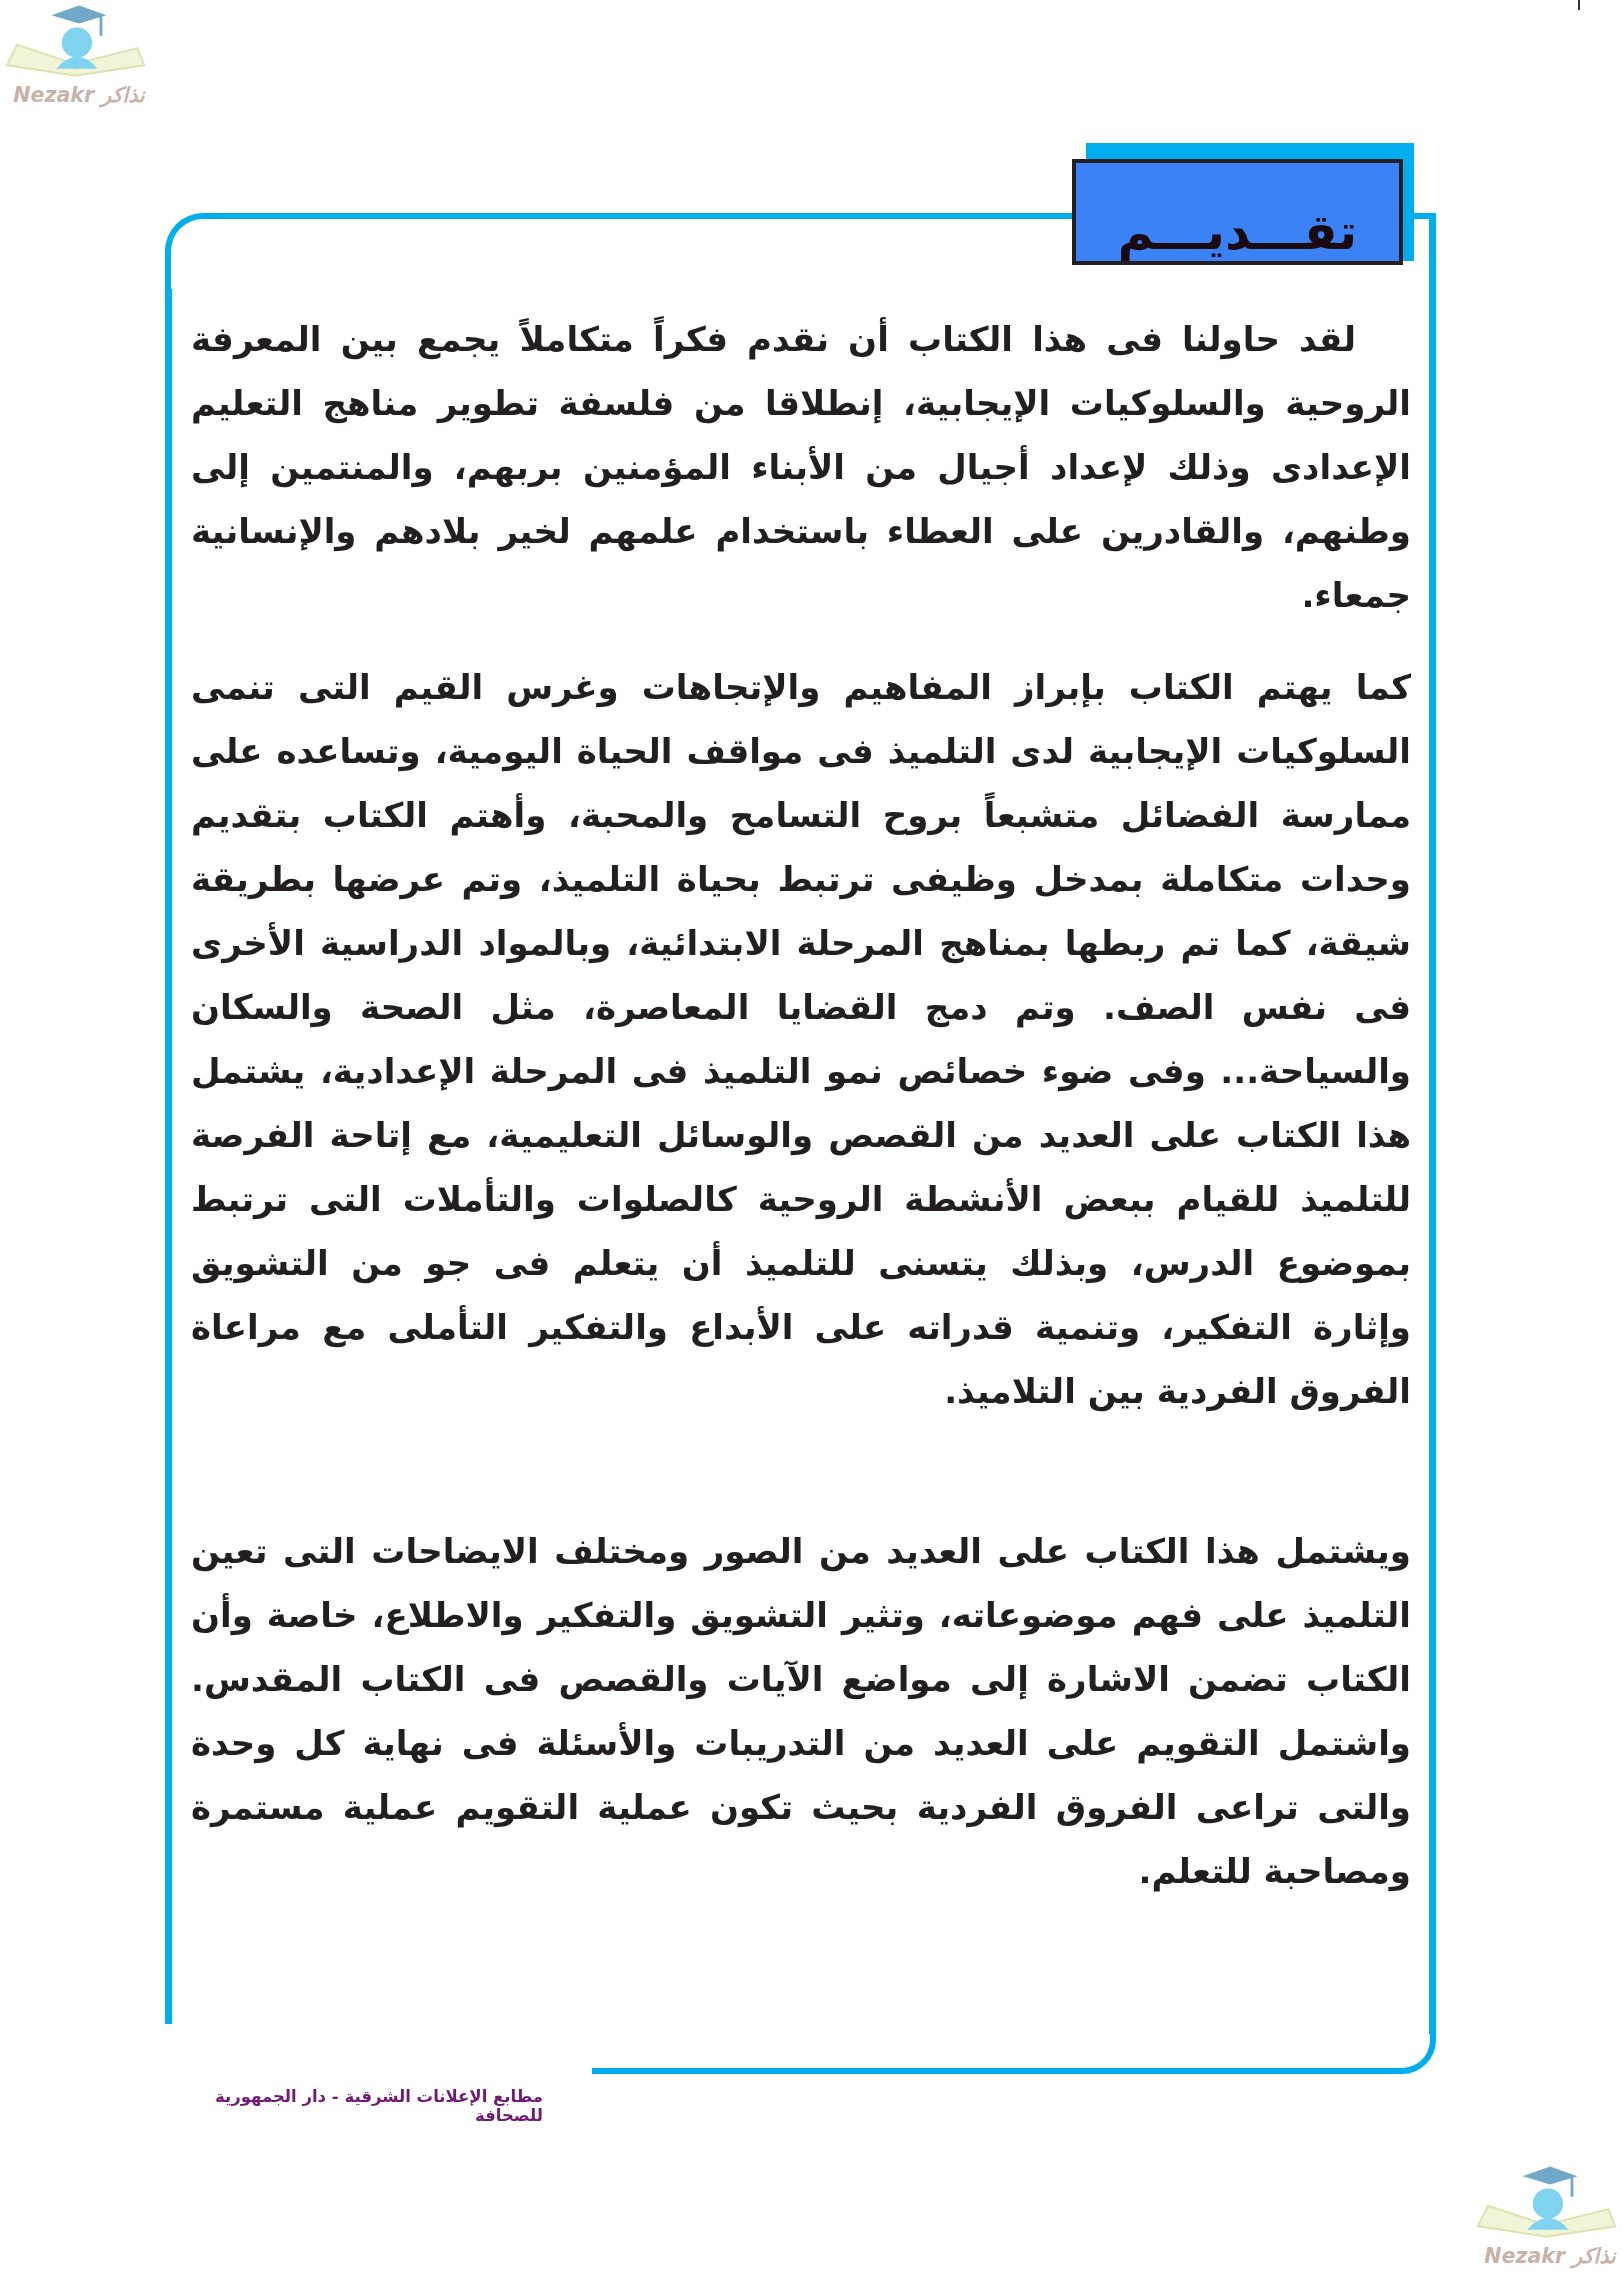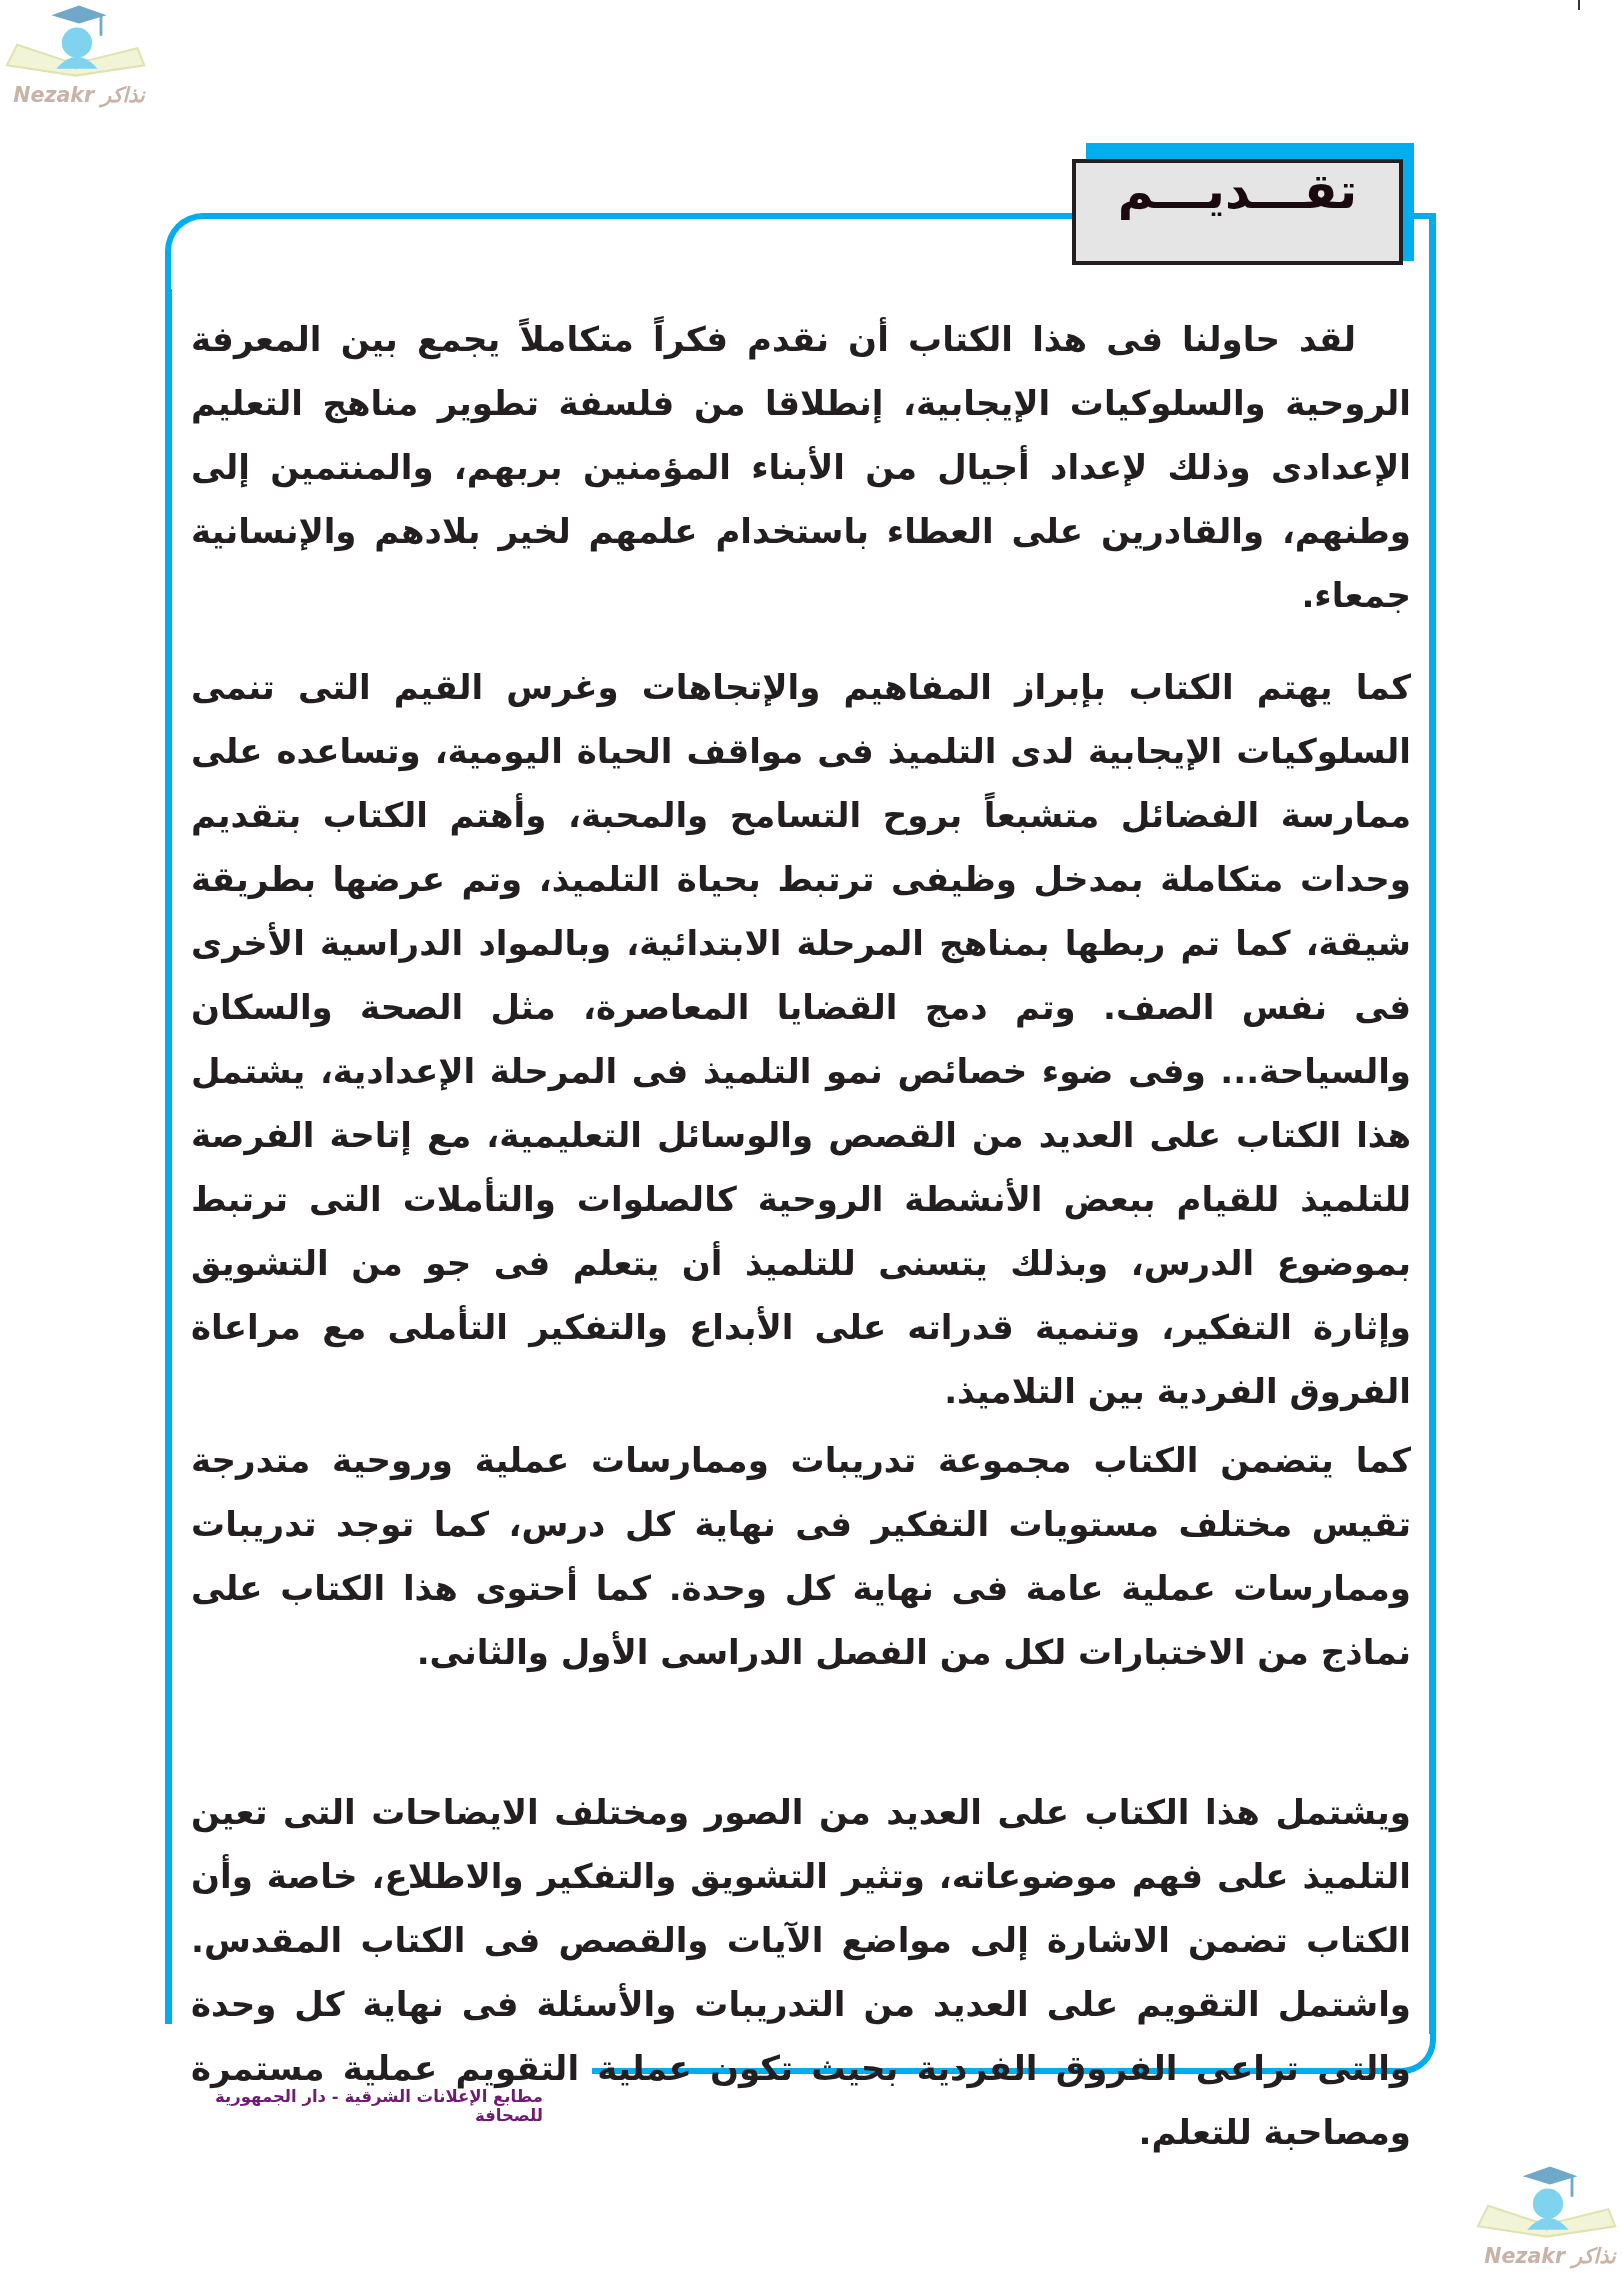--- a/index.html
+++ b/index.html
@@ -34,22 +34,22 @@
     position: absolute; left: 592px; top: 1993px; width: 844px; height: 81px;
     border-bottom: 6.9px solid #00aeef; border-right: 6.9px solid #00aeef;
     border-bottom-right-radius: 34px; box-sizing: border-box;
   }
   .title-shadow {
     position: absolute; left: 1086px; top: 143px; width: 328px; height: 118px;
     background: #00aeef;
   }
   .title-box {
     position: absolute; left: 1072px; top: 159px; width: 331px; height: 106px;
-    background: #e5e5e5; border: 4.1px solid #231f20; box-sizing: border-box;
-    display: flex; align-items: flex-start; justify-content: center;
+    background: #3b82f6; border: 4.1px solid #231f20; box-sizing: border-box;
+    display: flex; align-items: flex-end; justify-content: center;
   }
   .title-text {
     font-family: "DejaVu Sans", sans-serif; font-weight: bold;
     font-size: 49px; color: #1a0a10; letter-spacing: 6.9px;
   }
   .content {
     position: absolute; left: 186px; top: 302px; width: 1230px;
     direction: rtl; text-align: justify;
     font-family: "DejaVu Sans", sans-serif; font-weight: bold;
     font-size: 34px; line-height: 64px; color: #231f20;
@@ -89,21 +89,20 @@
 <div class="frame-right"></div>
 <div class="frame-br"></div>
 
 <div class="title-box">
   <span class="title-text">تقـــديـــم</span>
 </div>
 
 <div class="content">
   <p class="p1">لقد حاولنا فى هذا الكتاب أن نقدم فكراً متكاملاً يجمع بين المعرفة الروحية والسلوكيات الإيجابية، إنطلاقا من فلسفة تطوير مناهج التعليم الإعدادى وذلك لإعداد أجيال من الأبناء المؤمنين بربهم، والمنتمين إلى وطنهم، والقادرين على العطاء باستخدام علمهم لخير بلادهم والإنسانية جمعاء.</p>
   <p class="p2">كما يهتم الكتاب بإبراز المفاهيم والإتجاهات وغرس القيم التى تنمى السلوكيات الإيجابية لدى التلميذ فى مواقف الحياة اليومية، وتساعده على ممارسة الفضائل متشبعاً بروح التسامح والمحبة، وأهتم الكتاب بتقديم وحدات متكاملة بمدخل وظيفى ترتبط بحياة التلميذ، وتم عرضها بطريقة شيقة، كما تم ربطها بمناهج المرحلة الابتدائية، وبالمواد الدراسية الأخرى فى نفس الصف. وتم دمج القضايا المعاصرة، مثل الصحة والسكان والسياحة... وفى ضوء خصائص نمو التلميذ فى المرحلة الإعدادية، يشتمل هذا الكتاب على العديد من القصص والوسائل التعليمية، مع إتاحة الفرصة للتلميذ للقيام ببعض الأنشطة الروحية كالصلوات والتأملات التى ترتبط بموضوع الدرس، وبذلك يتسنى للتلميذ أن يتعلم فى جو من التشويق وإثارة التفكير، وتنمية قدراته على الأبداع والتفكير التأملى مع مراعاة الفروق الفردية بين التلاميذ.</p>
-  <p>كما يتضمن الكتاب مجموعة تدريبات وممارسات عملية وروحية متدرجة تقيس مختلف مستويات التفكير فى نهاية كل درس، كما توجد تدريبات وممارسات عملية عامة فى نهاية كل وحدة. كما أحتوى هذا الكتاب على نماذج من الاختبارات لكل من الفصل الدراسى الأول والثانى.</p>
   <p class="p4">ويشتمل هذا الكتاب على العديد من الصور ومختلف الايضاحات التى تعين التلميذ على فهم موضوعاته، وتثير التشويق والتفكير والاطلاع، خاصة وأن الكتاب تضمن الاشارة إلى مواضع الآيات والقصص فى الكتاب المقدس. واشتمل التقويم على العديد من التدريبات والأسئلة فى نهاية كل وحدة والتى تراعى الفروق الفردية بحيث تكون عملية التقويم عملية مستمرة ومصاحبة للتعلم.</p>
 </div>
 
 <div class="footer">مطابع الإعلانات الشرقية - دار الجمهورية للصحافة</div>
 
 <div class="logo logo-br">
   <svg viewBox="0 0 230 160">
     <path d="M10 95 L110 110 L210 95 L200 70 L120 90 L110 100 L100 90 L25 65 Z" fill="#f2f4d8" stroke="#dfe3b0" stroke-width="3"></path>
     <circle cx="112" cy="62" r="22" fill="#7fd3ef"></circle>
     <path d="M82 100 Q112 65 142 100 Z" fill="#7fd3ef"></path>

